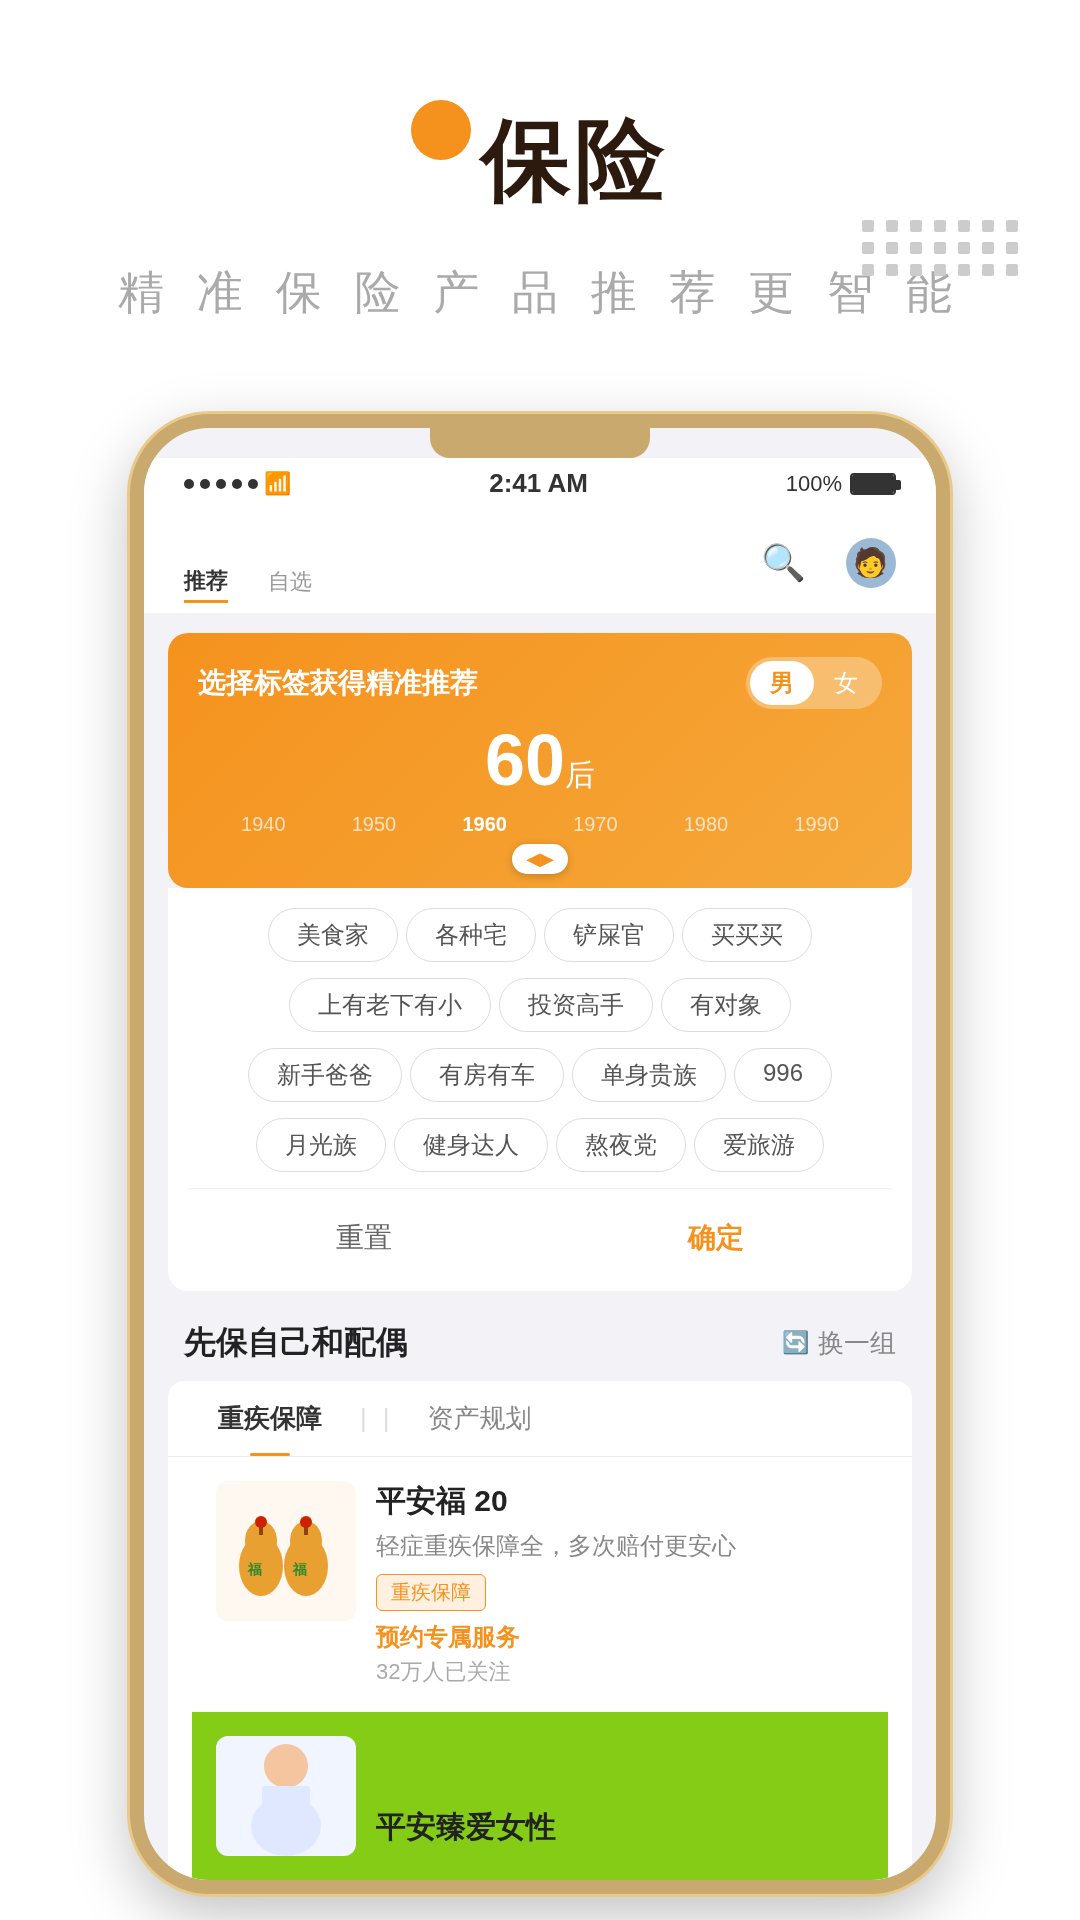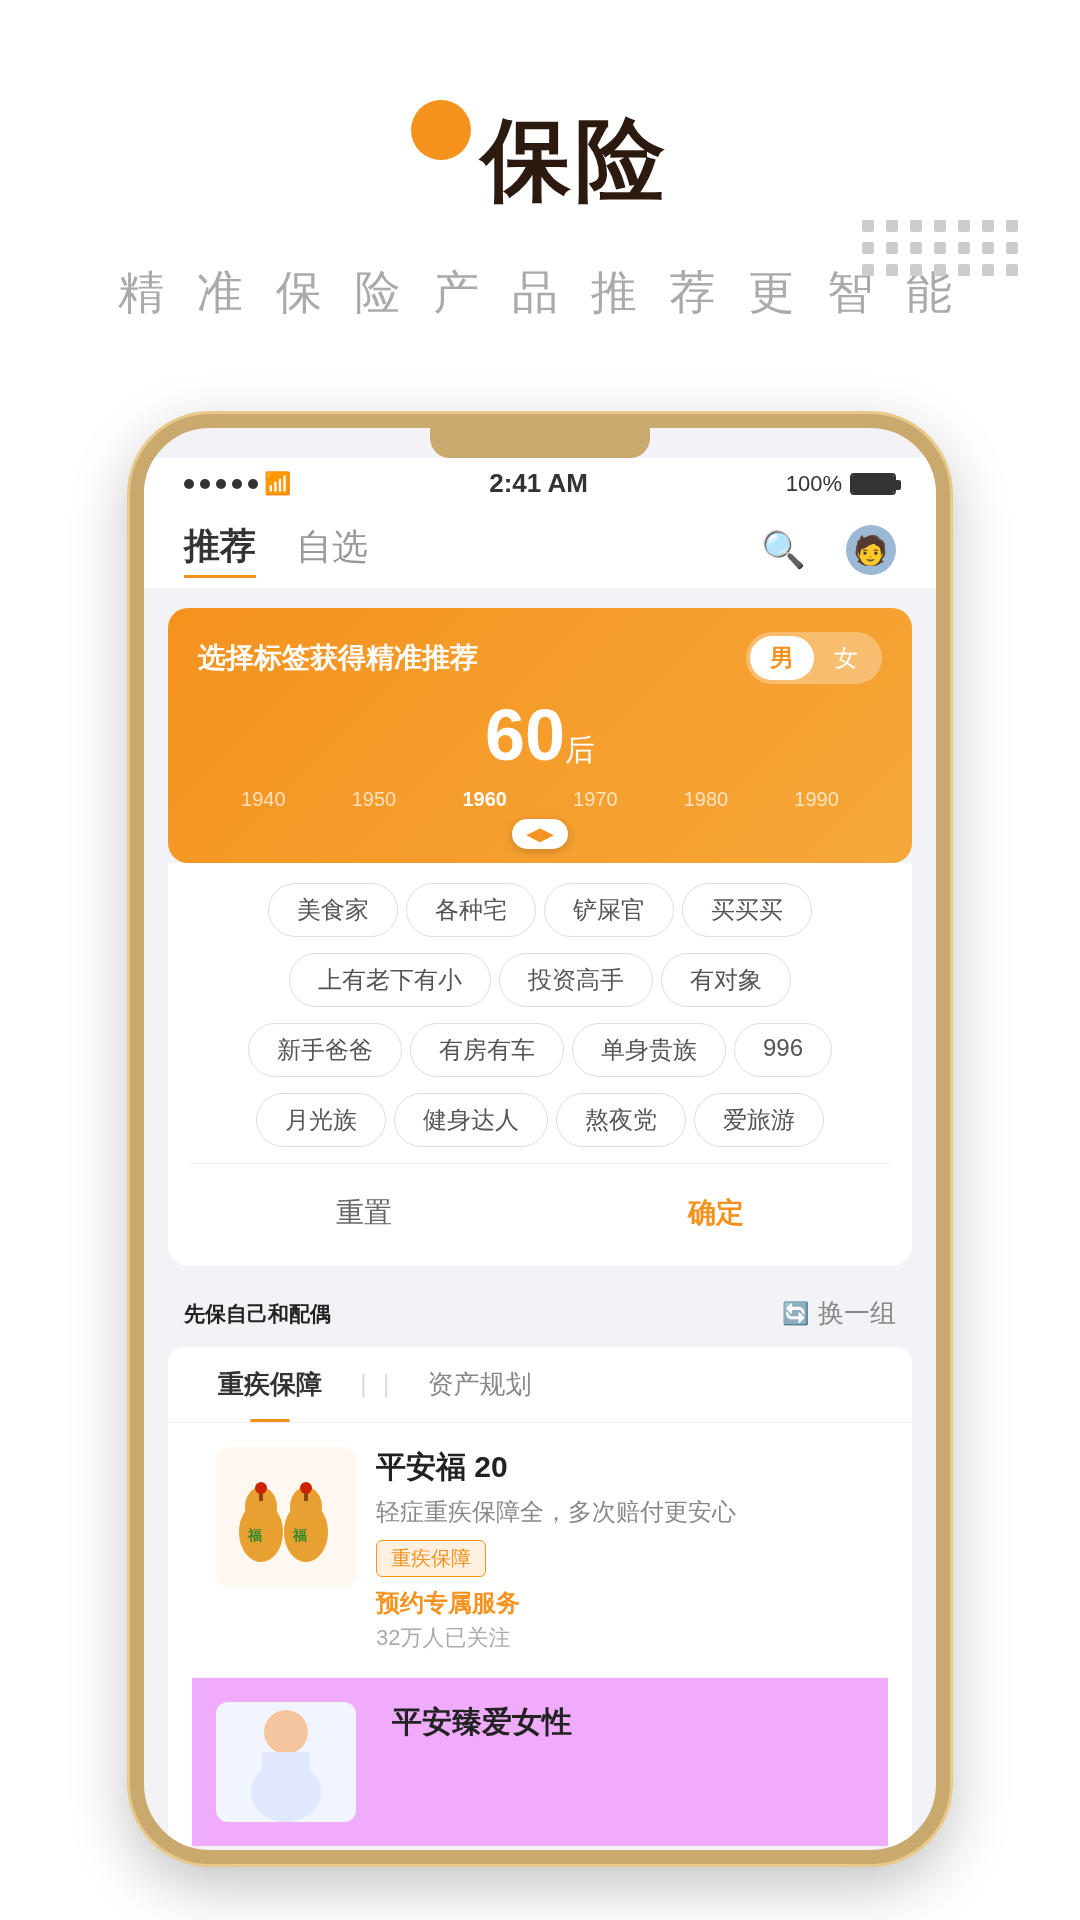--- a/index.html
+++ b/index.html
@@ -108,24 +108,25 @@
 
     
     .nav-bar {
       background: #fff;
       display: flex;
       align-items: center;
       padding: 18px 40px 10px;
       gap: 40px;
     }
     .nav-tab {
-      font-size: 36px;
+      font-size: 22px;
       color: #999;
       cursor: pointer;
       padding-bottom: 6px;
+      margin-top: 44px;
     }
     .nav-tab.active {
       color: #333;
       font-weight: 700;
       border-bottom: 3px solid #F5921E;
       padding-bottom: 4px;
     }
     .nav-spacer { flex: 1; }
     .nav-icon { font-size: 36px; color: #555; cursor: pointer; margin-left: 20px; }
     .avatar-small {
@@ -237,21 +238,21 @@
     .action-btn.confirm { color: #F5921E; font-weight: 600; }
 
     
     .section-header {
       display: flex;
       justify-content: space-between;
       align-items: center;
       padding: 30px 40px 16px;
       background: #f2f2f7;
     }
-    .section-title { font-size: 21px; font-weight: 700; color: #222; text-align: center; }
+    .section-title { font-size: 32px; font-weight: 700; color: #222; text-align: center; }
     .section-action {
       display: flex;
       align-items: center;
       gap: 8px;
       font-size: 26px;
       color: #888;
       cursor: pointer;
     }
     .refresh-icon { font-size: 22px; }
 
@@ -320,26 +321,27 @@
       border-radius: 6px;
       padding: 4px 14px;
       font-size: 20px;
       margin-bottom: 10px;
     }
     .product-cta { font-size: 24px; color: #F5921E; font-weight: 600; margin-bottom: 4px; }
     .product-follow { font-size: 22px; color: #aaa; }
 
     
     .product-card-2 {
-      background: #f0abfc;
+      background: #84cc16;
       margin: 0 24px;
       padding: 24px;
       display: flex;
-      gap: 36px;
+      gap: 20px;
       border-top: 1px solid #f5f5f5;
+      align-items: flex-end;
     }
     .product-img-2 {
       width: 140px;
       height: 120px;
       background: #f0f5ff;
       border-radius: 12px;
       overflow: hidden;
       flex-shrink: 0;
     }
     .person-svg { width: 100%; height: 100%; }

